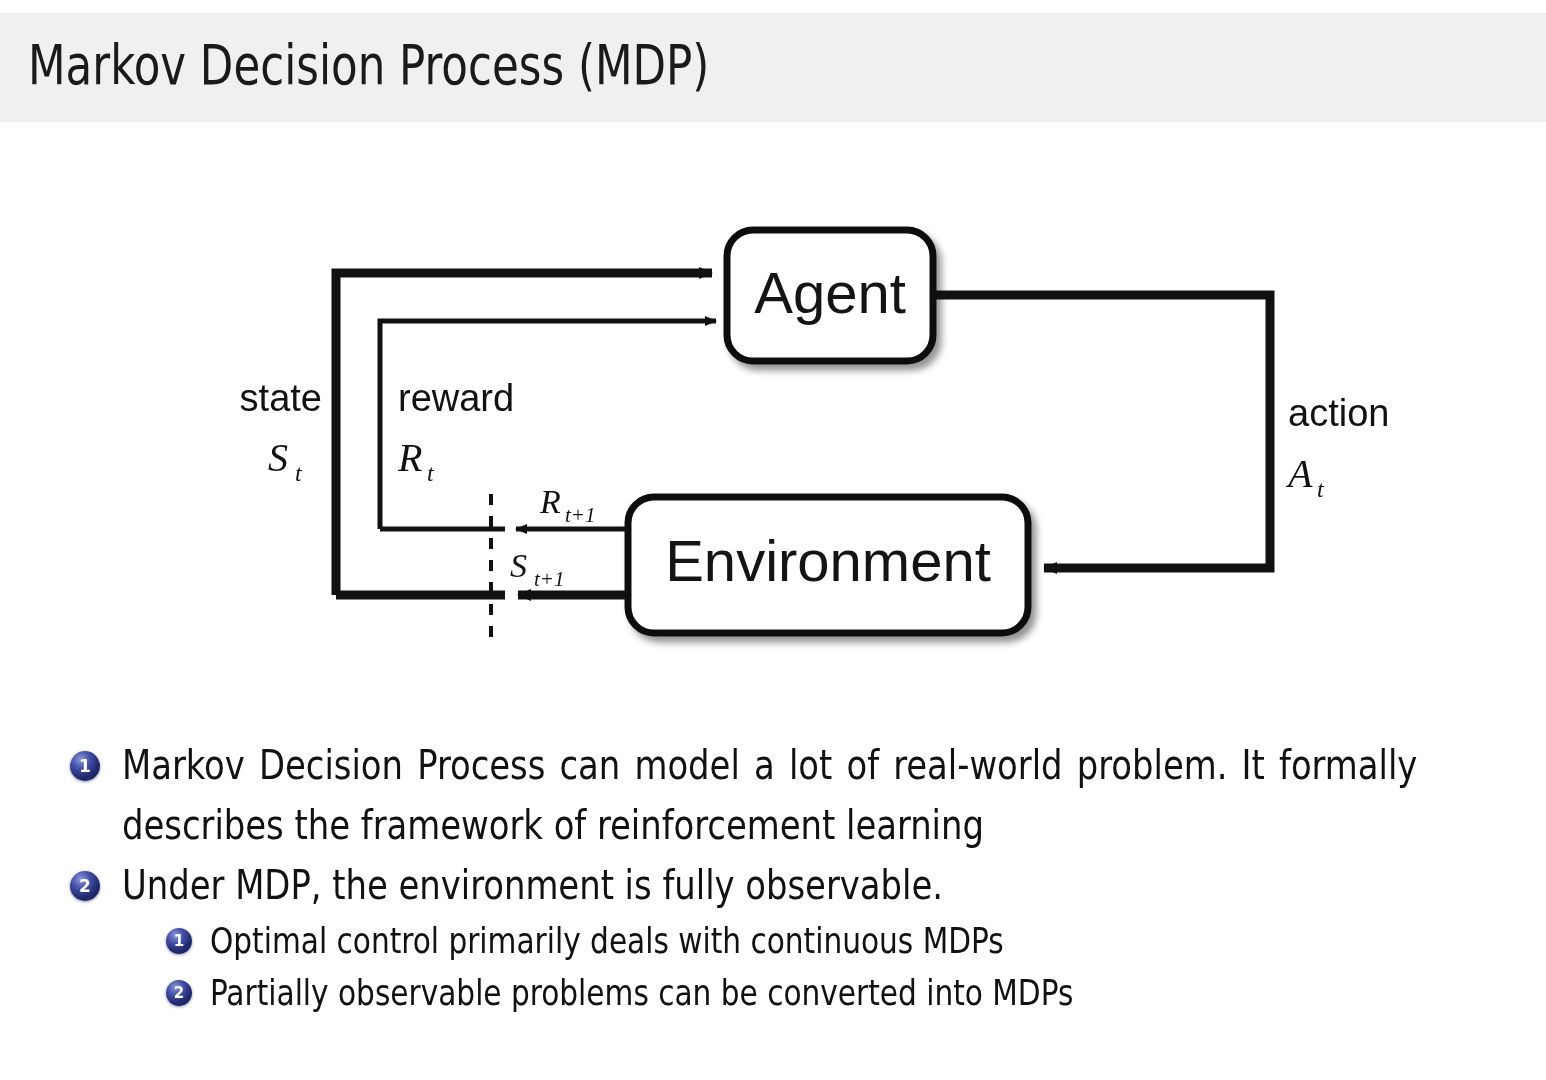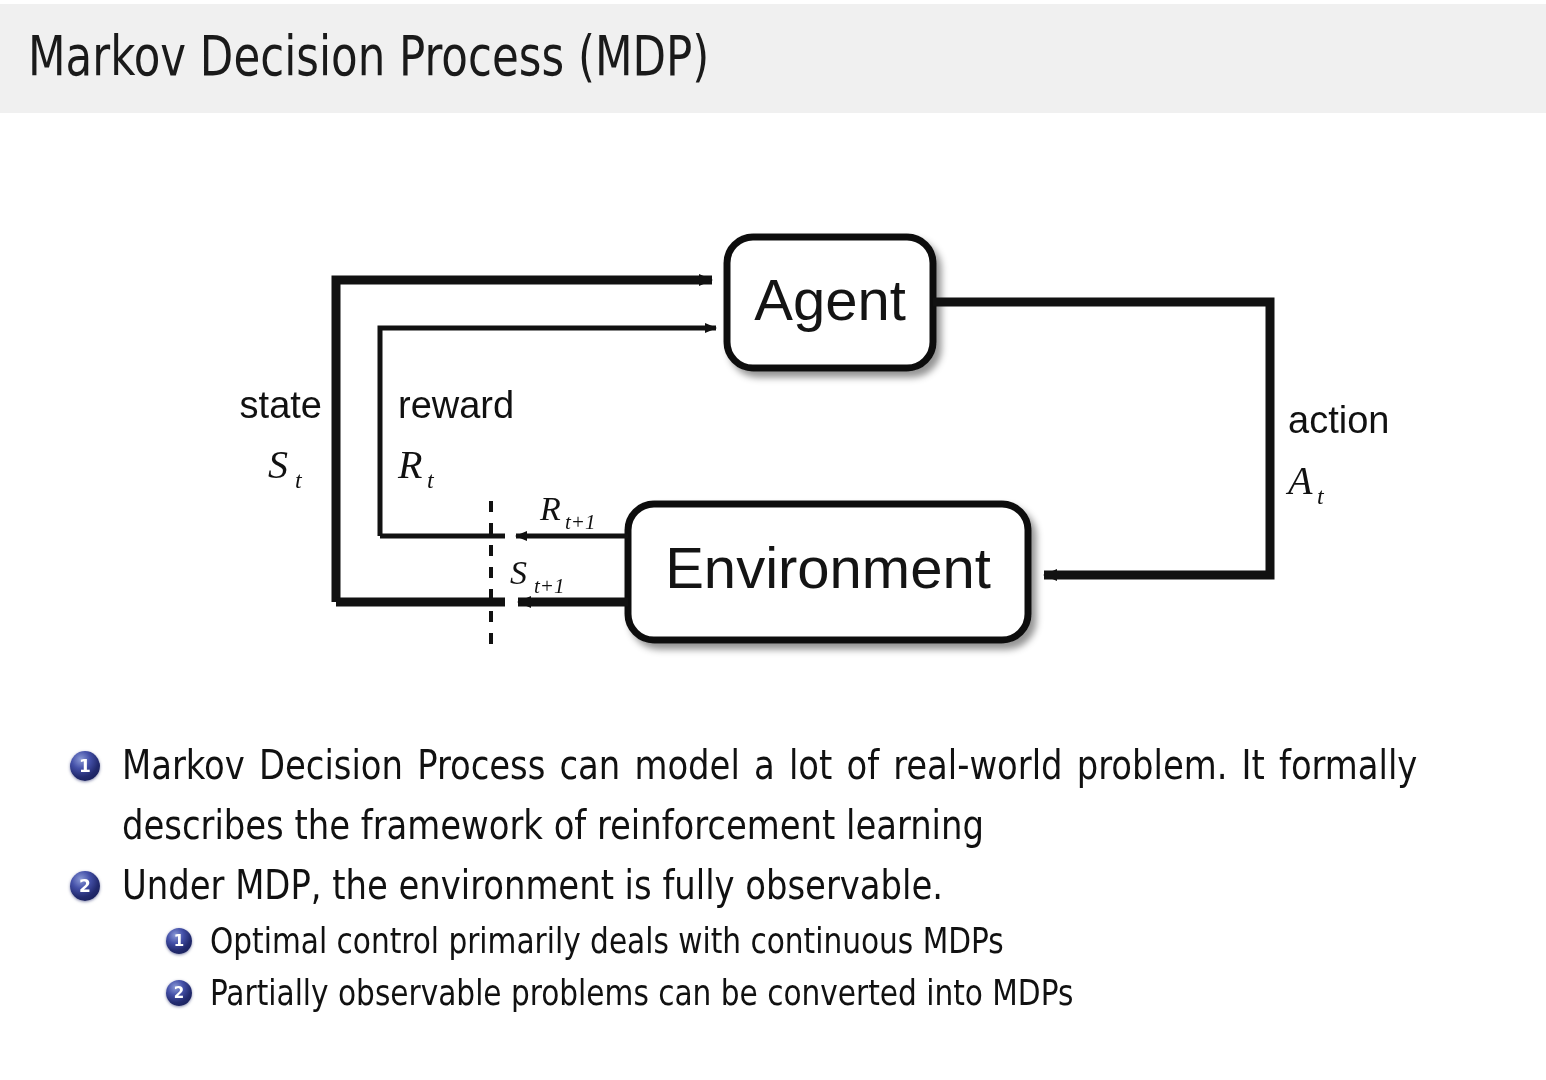--- a/index.html
+++ b/index.html
@@ -12,21 +12,21 @@
     height: 1080px;
     position: relative;
     overflow: hidden;
     font-family: "DejaVu Sans", sans-serif;
     -webkit-font-smoothing: antialiased;
   }
 
   
   #title-bar {
     position: absolute;
-    left: 0; top: 4px;
+    left: 0; top: 13px;
     width: 1546px;
     height: 109px;
     background: #f0f0f0;
   }
   #title-text {
     position: absolute;
     left: 28px;
     top: 16px;
     font-family: "DejaVu Sans Condensed", "Liberation Sans Narrow", "Liberation Sans", sans-serif;
     font-size: 55px;
@@ -34,21 +34,21 @@
     color: #1a1a1a;
     letter-spacing: 0px;
     white-space: nowrap;
     transform: scaleX(0.88);
     transform-origin: left top;
   }
 
   
   #diagram {
     position: absolute;
-    left: 0; top: 106px;
+    left: 0; top: 99px;
     width: 1345px;
     height: 590px;
   }
   #diagram svg { display: block; }
 
   .dgm-label {
     font-family: "Liberation Sans", "DejaVu Sans", sans-serif;
     font-size: 38px;
     fill: #111111;
   }

